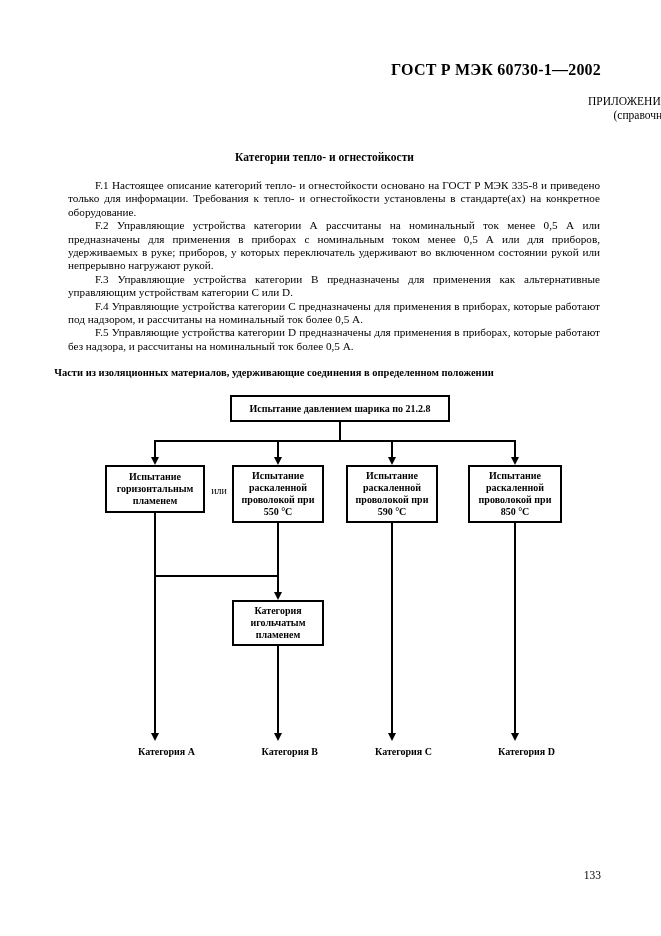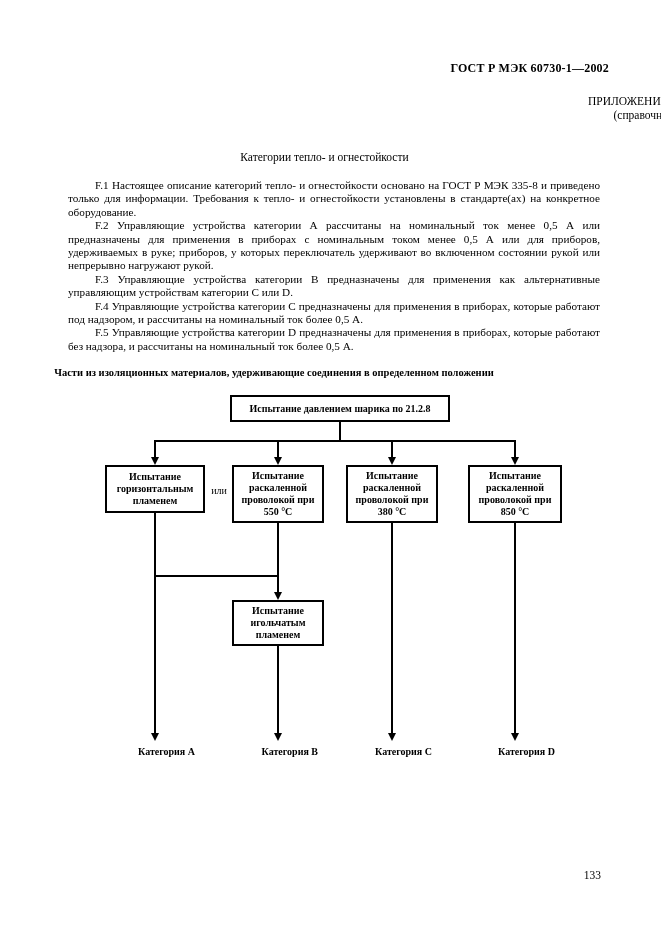--- a/index.html
+++ b/index.html
@@ -1,20 +1,20 @@
 <!DOCTYPE html>
 <html><head>
 <meta charset="utf-8">
 <style>
   html,body{margin:0;padding:0}
   body{width:661px;height:936px;background:#e8e8e8;font-family:"Liberation Serif",serif;color:#000}
   .page{position:relative;width:661px;height:936px;background:#ffffff;overflow:hidden}
-  .doc-code{position:absolute;top:61px;right:52px;font-size:12px;font-weight:bold;letter-spacing:.2px}
+  .doc-code{position:absolute;top:61px;right:60px;font-size:16px;font-weight:bold;letter-spacing:.2px}
   .appendix{position:absolute;top:94px;left:16px;width:661px;text-align:right;font-size:11.5px;line-height:14px}
-  .section-title{position:absolute;top:151px;left:0;width:649px;text-align:center;font-size:11.5px;font-weight:normal}
+  .section-title{position:absolute;top:151px;left:0;width:649px;text-align:center;font-size:11.5px;font-weight:bold}
   .body-text{position:absolute;top:179px;left:68px;width:532px;font-size:11.2px;line-height:13.4px;text-align:justify}
   .body-text p{text-indent:27px;margin:0}
   .diagram-title{position:absolute;top:367px;left:0;width:548px;text-align:center;font-size:10.5px;font-weight:bold}
   .fc{position:absolute;top:385px;left:0;width:524px;height:385px}
   .box{position:absolute;border:2px solid #000;background:#fff;display:flex;align-items:center;justify-content:center;text-align:center;font-size:10px;font-weight:bold;line-height:12px;padding:2px;box-sizing:border-box}
   .vline{position:absolute;width:2px;background:#000}
   .hline{position:absolute;height:2px;background:#000}
   .arrow{position:absolute;width:0;height:0;border-left:4px solid transparent;border-right:4px solid transparent;border-top:8px solid #000}
   .or{position:absolute;font-size:10px;text-align:center}
   .cat{position:absolute;width:80px;text-align:right;font-size:10px;font-weight:bold}
@@ -56,33 +56,33 @@
     <div class="vline" style="left:391px;top:55px;height:17px"></div>
     <div class="vline" style="left:514px;top:55px;height:17px"></div>
     <div class="arrow" style="left:151px;top:72px"></div>
     <div class="arrow" style="left:274px;top:72px"></div>
     <div class="arrow" style="left:388px;top:72px"></div>
     <div class="arrow" style="left:511px;top:72px"></div>
 
     <div class="box" style="left:105px;top:80px;width:100px;height:48px">Испытание горизонтальным пламенем</div>
     <div class="or" style="left:206px;top:100px;width:26px">или</div>
     <div class="box" style="left:232px;top:80px;width:92px;height:58px">Испытание раскаленной проволокой при 550 °С</div>
-    <div class="box" style="left:346px;top:80px;width:92px;height:58px">Испытание раскаленной проволокой при 380 °С</div>
+    <div class="box" style="left:346px;top:80px;width:92px;height:58px">Испытание раскаленной проволокой при 590 °С</div>
     <div class="box" style="left:468px;top:80px;width:94px;height:58px">Испытание раскаленной проволокой при 850 °С</div>
 
     <div class="vline" style="left:154px;top:128px;height:220px"></div>
 
     <div class="vline" style="left:277px;top:138px;height:54px"></div>
 
     <div class="hline" style="left:154px;top:190px;width:125px"></div>
 
     <div class="vline" style="left:277px;top:190px;height:17px"></div>
     <div class="arrow" style="left:274px;top:207px"></div>
 
-    <div class="box" style="left:232px;top:215px;width:92px;height:46px">Испытание игольчатым пламенем</div>
+    <div class="box" style="left:232px;top:215px;width:92px;height:46px">Категория игольчатым пламенем</div>
 
     <div class="vline" style="left:277px;top:261px;height:87px"></div>
     <div class="vline" style="left:391px;top:138px;height:210px"></div>
     <div class="vline" style="left:514px;top:138px;height:210px"></div>
 
     <div class="arrow" style="left:151px;top:348px"></div>
     <div class="arrow" style="left:274px;top:348px"></div>
     <div class="arrow" style="left:388px;top:348px"></div>
     <div class="arrow" style="left:511px;top:348px"></div>
 

